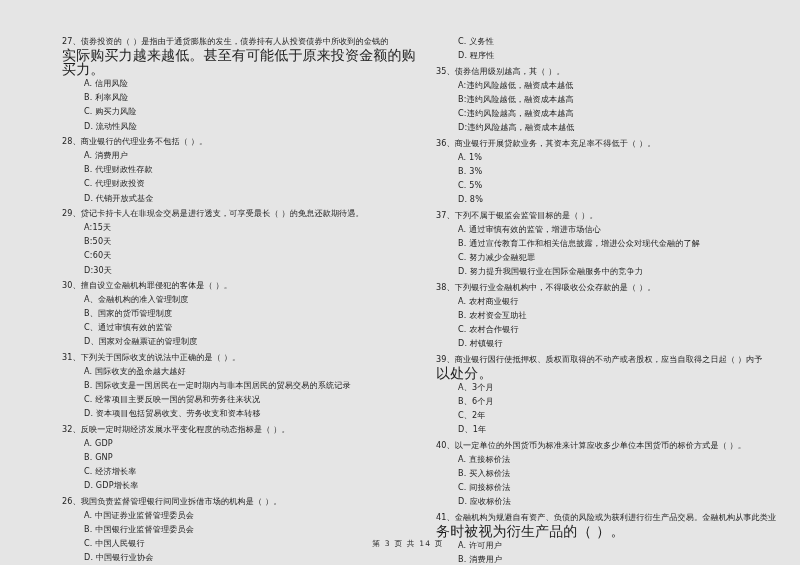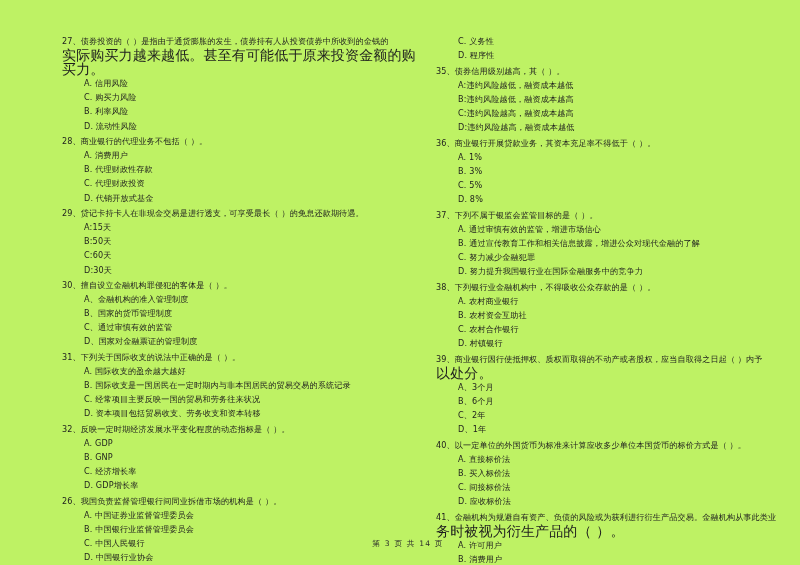--- a/index.html
+++ b/index.html
@@ -11,21 +11,21 @@
     width: 800px;
     height: 565px;
     font-family: "DejaVu Sans", "Liberation Sans", sans-serif;
     color: #1d1d1d;
     position: relative;
     overflow: hidden;
   }
   .page {
     position: absolute;
     inset: 0;
-    background: #bef264;
+    background: #e5e5e5;
   }
   .columns {
     position: absolute;
     top: 34px;
     left: 0;
     right: 0;
     bottom: 40px;
     display: flex;
     flex-direction: row;
   }
@@ -72,22 +72,22 @@
 </head>
 <body>
 
 <div class="page">
   <div class="columns">
     <div class="col col-left" id="col-left">
         <div class="q">
           <div class="q-stem">27、债券投资的（      ）是指由于通货膨胀的发生，债券持有人从投资债券中所收到的金钱的</div>
           <div class="cont">实际购买力越来越低。甚至有可能低于原来投资金额的购买力。</div>
           <div class="opt">A. 信用风险</div>
+          <div class="opt">B. 利率风险</div>
           <div class="opt">C. 购买力风险</div>
-          <div class="opt">B. 利率风险</div>
           <div class="opt">D. 流动性风险</div>
         </div>
         <div class="q">
           <div class="q-stem">28、商业银行的代理业务不包括（      ）。</div>
           <div class="opt">A. 消费用户</div>
           <div class="opt">B. 代理财政性存款</div>
           <div class="opt">C. 代理财政投资</div>
           <div class="opt">D. 代销开放式基金</div>
         </div>
         <div class="q">

